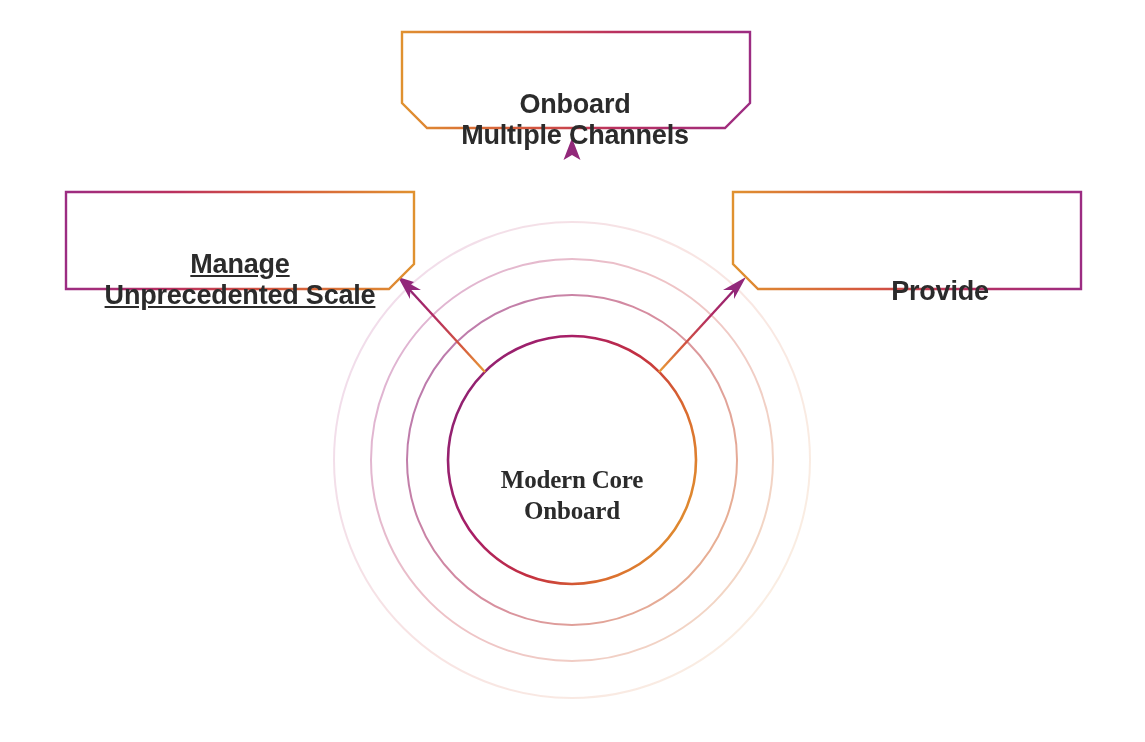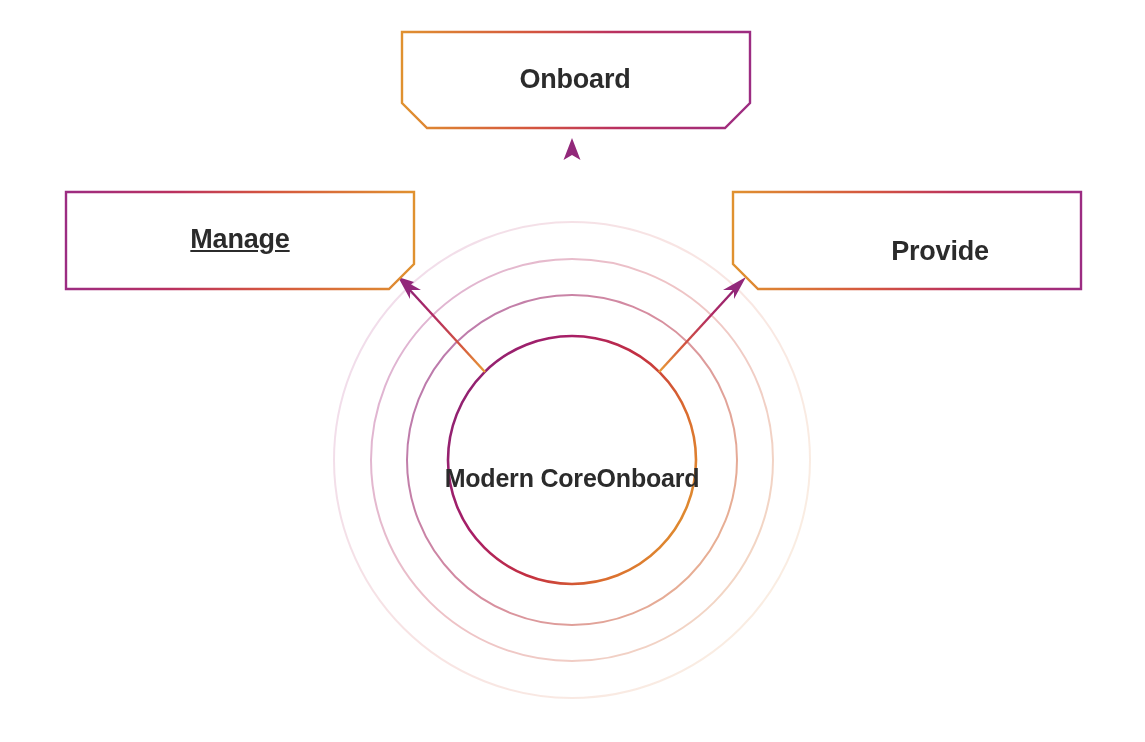--- a/index.html
+++ b/index.html
@@ -20,38 +20,39 @@
   #diagram-svg {
     position: absolute;
     left: 0;
     top: 0;
     width: 1145px;
     height: 742px;
   }
   .box-label {
     position: absolute;
     display: flex;
-    flex-direction: row;
+    flex-direction: column;
     align-items: center;
     justify-content: center;
     text-align: center;
     color: #2b2b2b;
     font-weight: bold;
     font-size: 27px;
     line-height: 1.16;
     letter-spacing: -0.2px;
     pointer-events: none;
+    margin-top: 40px;
   }
   .box-label .ln { display: block; white-space: nowrap; }
   #label-top    { left: 400px; top: 30px;  width: 350px; height: 100px; }
   #label-left   { left: 66px;  top: 190px; width: 348px; height: 100px; text-decoration: underline; }
   #label-right  { left: 733px; top: 202px; width: 414px; height: 100px; }
   #label-center {
-    left: 452px; top: 444px; width: 240px; height: 70px;
-    font-size: 25px; line-height: 1.25;
+    left: 452px; top: 420px; width: 240px; height: 70px;
+    font-size: 25px; line-height: 1.25; font-family: Liberation Serif, serif;
   }
 </style>
 </head>
 <body>
 
 <div id="stage">
 
   <svg id="diagram-svg" viewBox="0 0 1145 742">
     <defs>
 
@@ -143,24 +144,26 @@
 
     <path d="M 402 32 L 750 32 L 750 103 L 725 128 L 427 128 L 402 103 Z" fill="#ffffff" stroke="url(#gradTopBox)" stroke-width="2.4" stroke-linejoin="miter"></path>
 
     <path d="M 66 192 L 414 192 L 414 264 L 389 289 L 66 289 Z" fill="#ffffff" stroke="url(#gradLeftBox)" stroke-width="2.4" stroke-linejoin="miter"></path>
 
     <path d="M 733 192 L 1081 192 L 1081 289 L 758 289 L 733 264 Z" fill="#ffffff" stroke="url(#gradRightBox)" stroke-width="2.4" stroke-linejoin="miter"></path>
   </svg>
 
   <div class="box-label" id="label-top">
     <span class="ln">Onboard</span>
+    <span class="ln">Multiple Channels</span>
   </div>
 
   <div class="box-label" id="label-left">
     <span class="ln">Manage</span>
+    <span class="ln">Unprecedented Scale</span>
   </div>
 
   <div class="box-label" id="label-right">
     <span class="ln">Provide</span>
   </div>
 
   <div class="box-label" id="label-center">
     <span class="ln">Modern Core</span>
     <span class="ln">Onboard</span>
   </div>

